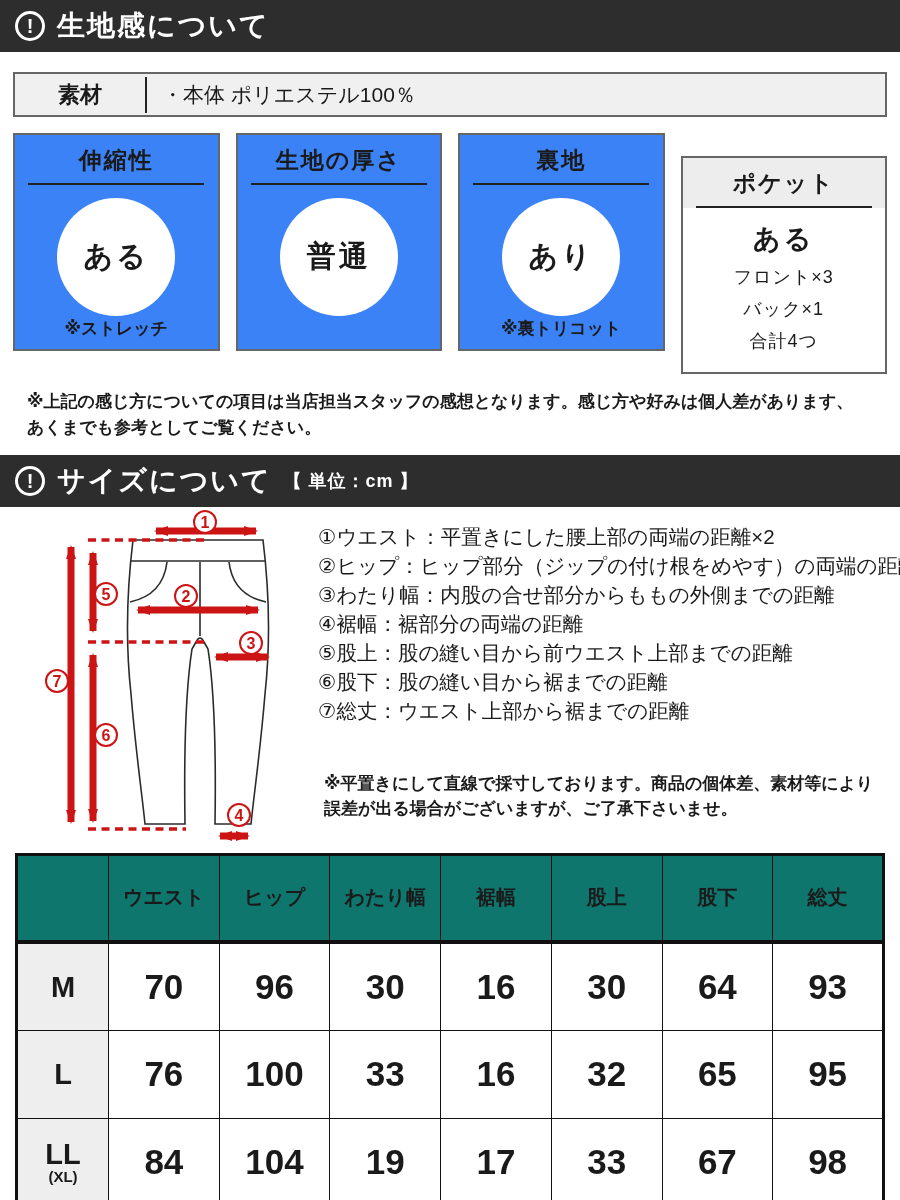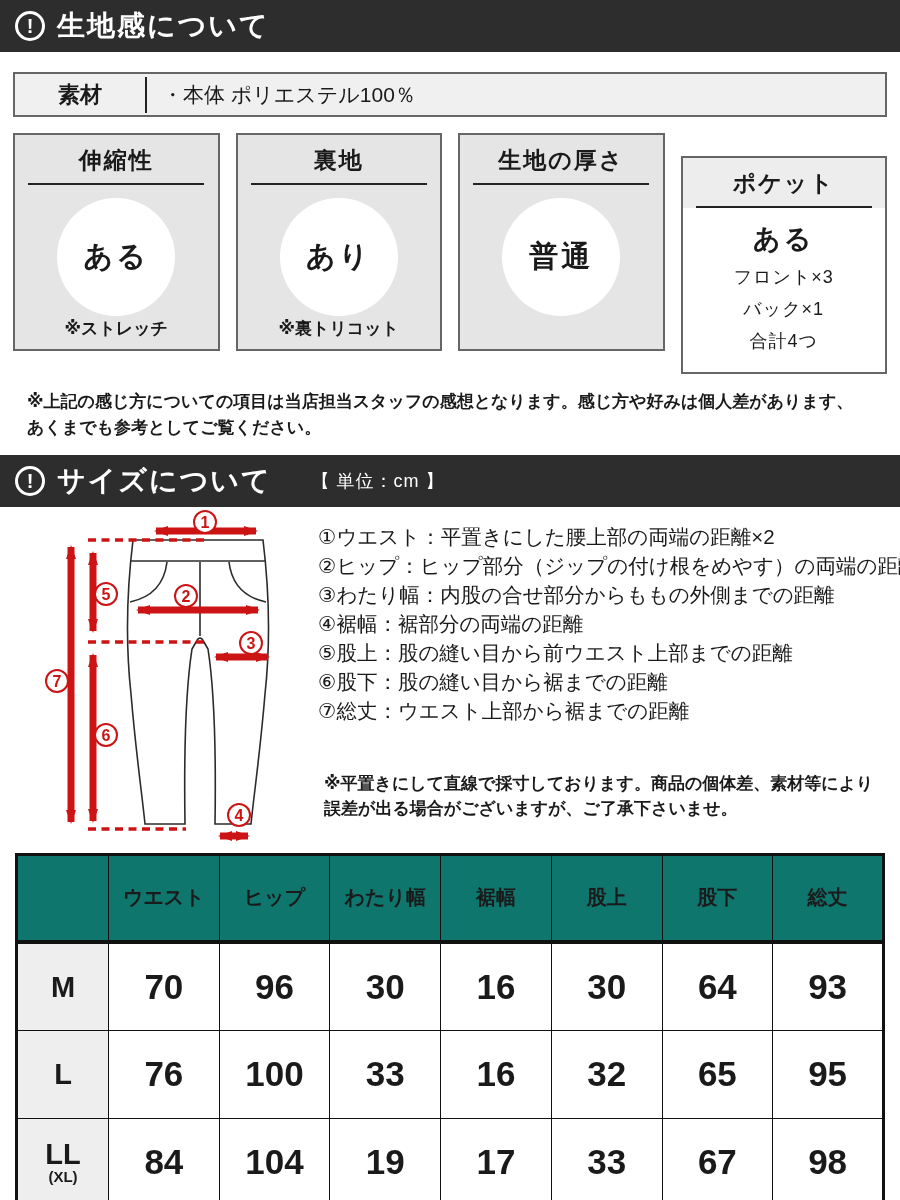--- a/index.html
+++ b/index.html
@@ -15,36 +15,36 @@
   .bar {
     height:52px; background:#2e2d2e; color:#fff;
     display:flex; align-items:center; gap:12px; padding:0 15px;
   }
   .alert-icon {
     width:30px; height:30px; border:3px solid #fff; border-radius:50%;
     display:flex; align-items:center; justify-content:center;
     font-size:20px; font-weight:bold; line-height:1; flex:0 0 auto;
   }
   .bar-title { font-size:28px; font-weight:bold; letter-spacing:2px; }
-  .bar-unit  { font-size:18px; font-weight:normal; margin-left:28px; letter-spacing:1px; }
+  .bar-unit  { font-size:18px; font-weight:bold; margin-left:0; letter-spacing:1px; }
 
   
   .material-row {
     margin:20px 13px 0; height:45px;
     border:2px solid #666; background:#f1f0f1;
     display:flex; align-items:center;
   }
   .material-label { width:130px; text-align:center; font-size:22px; font-weight:bold; }
   .material-divider { width:2px; height:36px; background:#222; flex:0 0 auto; }
   .material-value { padding-left:15px; font-size:21px;text-align:center; }
 
   
   .feature-row { margin:16px 13px 0; display:flex; gap:16px; }
   .feature-box {
-    flex:1; height:218px; border:2px solid #666; background:#e5e5e5;
+    flex:1; height:218px; border:2px solid #666; background:#3b82f6;
     position:relative; text-align:center;
   }
   .feature-box.pocket { background:#fff;margin-top:23px; }
   .box-head { padding-top:10px; }
   .pocket .box-head { background:#ededed; }
   .box-title { font-size:23px; font-weight:bold; letter-spacing:2px; display:block; }
   .title-underline { width:87%; height:2px; background:#222; margin:7px auto 0; }
   .value-circle {
     width:118px; height:118px; border-radius:50%; background:#fff;
     margin:13px auto 0; display:flex; align-items:center; justify-content:center;
@@ -104,34 +104,34 @@
     <div class="box-head">
       <span class="box-title">伸縮性</span>
       <div class="title-underline"></div>
     </div>
     <div class="value-circle">ある</div>
     <div class="box-note">※ストレッチ</div>
   </div>
 
   <div class="feature-box">
     <div class="box-head">
+      <span class="box-title">生地の厚さ</span>
+      <div class="title-underline"></div>
+    </div>
+    <div class="value-circle">普通</div>
+    <div class="box-note"></div>
+  </div>
+
+  <div class="feature-box">
+    <div class="box-head">
       <span class="box-title">裏地</span>
       <div class="title-underline"></div>
     </div>
     <div class="value-circle">あり</div>
     <div class="box-note">※裏トリコット</div>
-  </div>
-
-  <div class="feature-box">
-    <div class="box-head">
-      <span class="box-title">生地の厚さ</span>
-      <div class="title-underline"></div>
-    </div>
-    <div class="value-circle">普通</div>
-    <div class="box-note"></div>
   </div>
 
   <div class="feature-box pocket">
     <div class="box-head">
       <span class="box-title">ポケット</span>
       <div class="title-underline"></div>
     </div>
     <div class="pocket-value">ある</div>
     <div class="pocket-line">フロント×3</div>
     <div class="pocket-line">バック×1</div>

